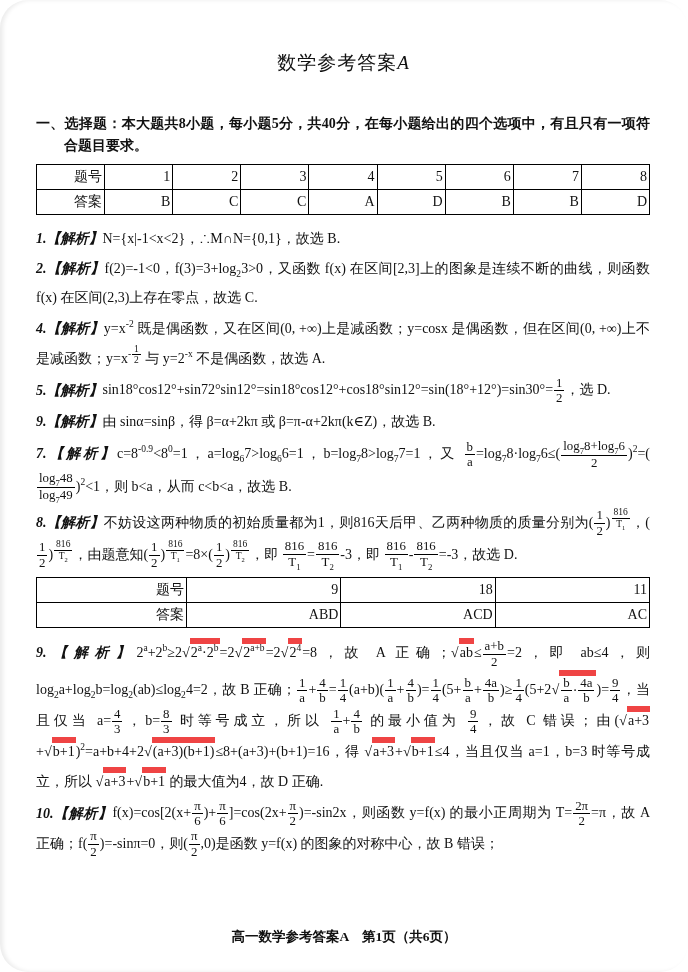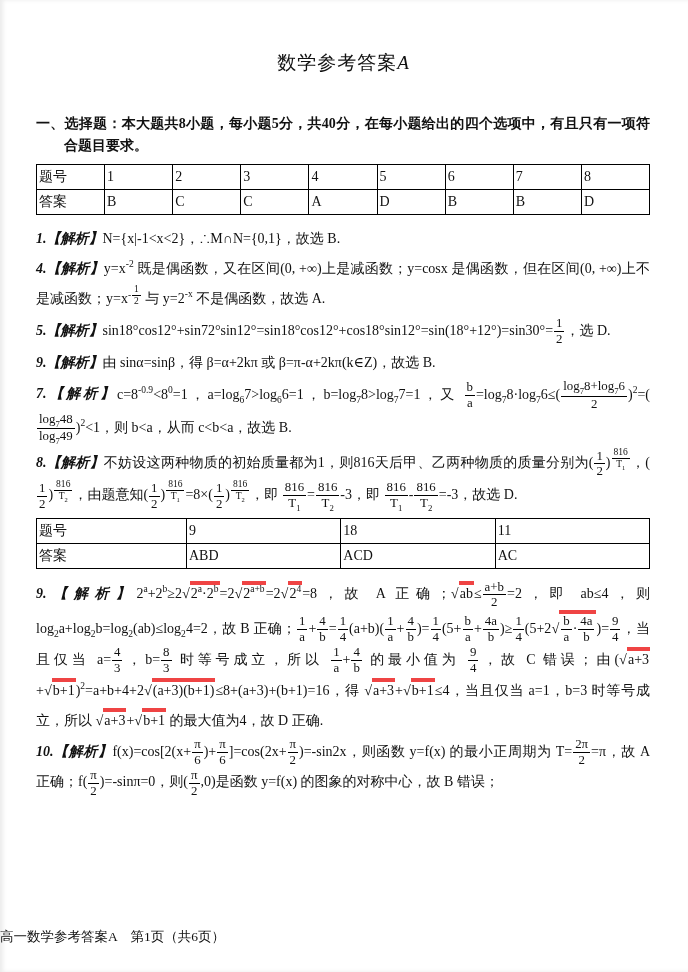--- a/index.html
+++ b/index.html
@@ -3,38 +3,39 @@
 <meta charset="utf-8">
 <style>
   * { margin:0; padding:0; box-sizing:border-box; }
   html,body { background:#ffffff; }
   .page {
     width:688px; height:972px; margin:0 auto; position:relative;
     background:#ffffff; color:#111;
     font-family:"Liberation Serif","DejaVu Serif",serif;
     font-size:14px; padding:50px 38px 0 36px; overflow:hidden;
     box-shadow:inset 3px 0 4px rgba(0,0,0,0.08);
+    border-radius:28px;
   }
   .title { text-align:center; font-size:19px; font-weight:400; letter-spacing:1px; margin-bottom:16px; }
   .title .it { font-style:italic; letter-spacing:0; }
   .intro { font-weight:700; line-height:1.6; margin-bottom:4px; text-align:justify; }
   .hang { padding-left:2em; text-indent:-2em;margin-top:37px; }
   table.ans { width:100%; border-collapse:collapse; table-layout:fixed; margin:6px 0 10px; }
-  table.ans td { border:1px solid #000; text-align:left; padding:3px 2px; height:25px; font-size:14px; }
+  table.ans td { border:1px solid #000; text-align:right; padding:3px 2px; height:25px; font-size:14px; }
   .item { line-height:2.05; margin-bottom:2px; text-align:justify; }
   .lbl { font-weight:700;font-style:italic; }
   .frac { display:inline-block; vertical-align:middle; text-align:center; line-height:1.15; font-size:0.92em; padding:0 1px; }
   .frac .num { display:block; border-bottom:1px solid #000; padding:0 2px; }
   .frac .den { display:block; padding:0 2px; }
   sup, sub { font-size:0.68em; line-height:1; }
   sup .frac { font-size:1em; }
   .sqrt { white-space:nowrap; }
   .sqrt .rsign { font-size:1.02em; }
-  .sqrt .rad { display:inline-block; border-top:4px solid #ef4444; line-height:1.25; vertical-align:baseline; padding:0 1px; }
-  .footer { position:absolute; left:0; right:0; bottom:26px; font-weight:400; font-size:13.5px; }
+  .sqrt .rad { display:inline-block; border-top:6px solid #ef4444; line-height:1.25; vertical-align:baseline; padding:0 1px; }
+  .footer { position:absolute; left:0; right:0; bottom:26px; text-align:center; font-weight:700; font-size:13.5px; }
 </style>
 </head>
 <body>
 
 <div class="page">
 
   <h1 class="title"><span>数学参考答案</span><span class="it">A</span></h1>
 
   <p class="intro hang">一、选择题：本大题共8小题，每小题5分，共40分，在每小题给出的四个选项中，有且只有一项符合题目要求。</p>
 
@@ -59,20 +60,21 @@
       <td>A</td>
       <td>D</td>
       <td>B</td>
       <td>B</td>
       <td>D</td>
     </tr>
   </tbody>
     </table>
 
   <p class="item"><b class="lbl">1.【解析】</b><span>N={x|-1&lt;x&lt;2}，∴M∩N={0,1}，故选 B.</span></p>
+  <p class="item"><b class="lbl">2.【解析】</b><span>f(2)=-1&lt;0，f(3)=3+log<sub>2</sub>3&gt;0，又函数 f(x) 在区间[2,3]上的图象是连续不断的曲线，则函数 f(x) 在区间(2,3)上存在零点，故选 C.</span></p>
   <p class="item"><b class="lbl">4.【解析】</b><span>y=x<sup>-2</sup> 既是偶函数，又在区间(0, +∞)上是减函数；y=cosx 是偶函数，但在区间(0, +∞)上不是减函数；y=x<sup>-<span class="frac"><span class="num">1</span><span class="den">2</span></span></sup> 与 y=2<sup>-x</sup> 不是偶函数，故选 A.</span></p>
   <p class="item"><b class="lbl">5.【解析】</b><span>sin18°cos12°+sin72°sin12°=sin18°cos12°+cos18°sin12°=sin(18°+12°)=sin30°=<span class="frac"><span class="num">1</span><span class="den">2</span></span>，选 D.</span></p>
   <p class="item"><b class="lbl">9.【解析】</b><span>由 sinα=sinβ，得 β=α+2kπ 或 β=π-α+2kπ(k∈Z)，故选 B.</span></p>
   <p class="item"><b class="lbl">7.【解析】</b><span>c=8<sup>-0.9</sup>&lt;8<sup>0</sup>=1，a=log<sub>6</sub>7&gt;log<sub>6</sub>6=1，b=log<sub>7</sub>8&gt;log<sub>7</sub>7=1，又 <span class="frac"><span class="num">b</span><span class="den">a</span></span>=log<sub>7</sub>8·log<sub>7</sub>6≤(<span class="frac"><span class="num">log<sub>7</sub>8+log<sub>7</sub>6</span><span class="den">2</span></span>)<sup>2</sup>=(<span class="frac"><span class="num">log<sub>7</sub>48</span><span class="den">log<sub>7</sub>49</span></span>)<sup>2</sup>&lt;1，则 b&lt;a，从而 c&lt;b&lt;a，故选 B.</span></p>
   <p class="item"><b class="lbl">8.【解析】</b><span>不妨设这两种物质的初始质量都为1，则816天后甲、乙两种物质的质量分别为(<span class="frac"><span class="num">1</span><span class="den">2</span></span>)<sup><span class="frac"><span class="num">816</span><span class="den">T<sub>1</sub></span></span></sup>，(<span class="frac"><span class="num">1</span><span class="den">2</span></span>)<sup><span class="frac"><span class="num">816</span><span class="den">T<sub>2</sub></span></span></sup>，由题意知(<span class="frac"><span class="num">1</span><span class="den">2</span></span>)<sup><span class="frac"><span class="num">816</span><span class="den">T<sub>1</sub></span></span></sup>=8×(<span class="frac"><span class="num">1</span><span class="den">2</span></span>)<sup><span class="frac"><span class="num">816</span><span class="den">T<sub>2</sub></span></span></sup>，即 <span class="frac"><span class="num">816</span><span class="den">T<sub>1</sub></span></span>=<span class="frac"><span class="num">816</span><span class="den">T<sub>2</sub></span></span>-3，即 <span class="frac"><span class="num">816</span><span class="den">T<sub>1</sub></span></span>-<span class="frac"><span class="num">816</span><span class="den">T<sub>2</sub></span></span>=-3，故选 D.</span></p>
 
 
   <table class="ans">
     <colgroup>
       <col style="width:150px">

